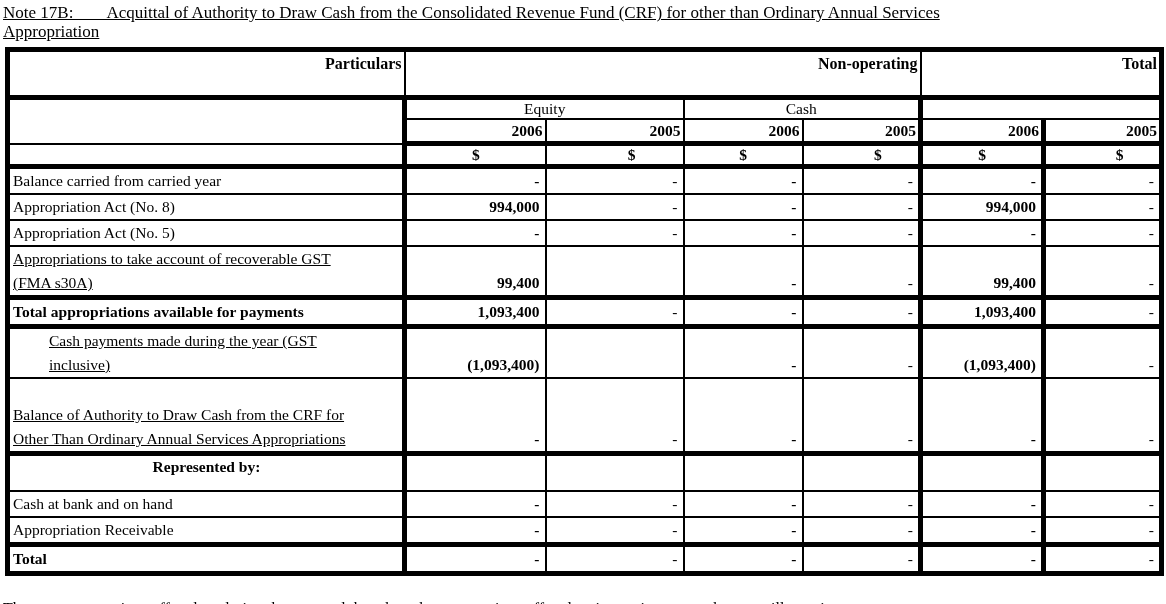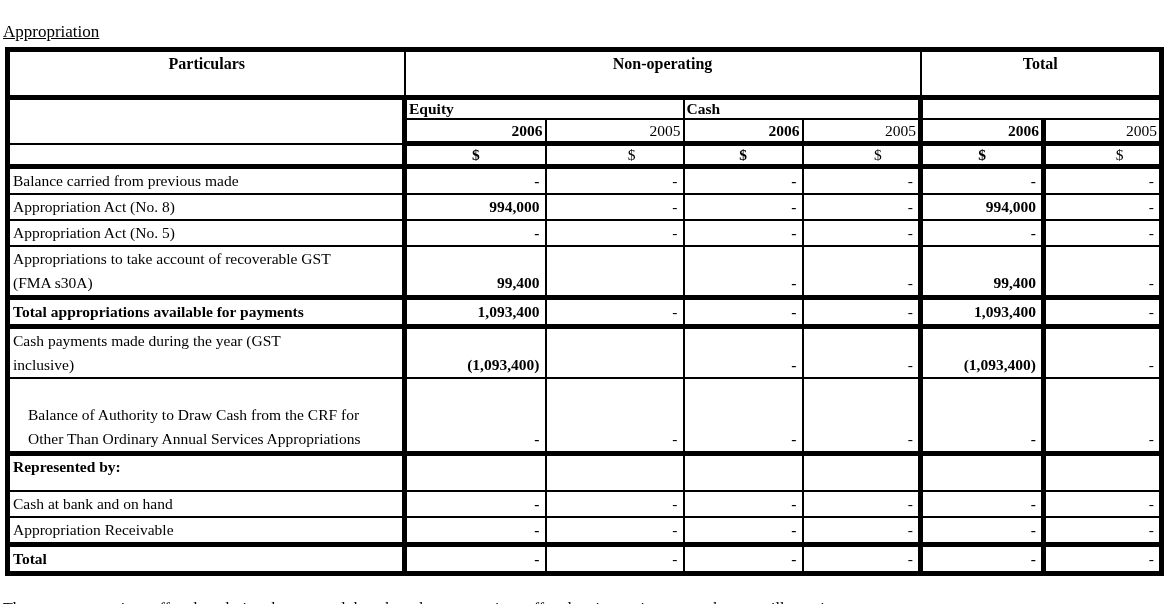--- a/index.html
+++ b/index.html
@@ -14,48 +14,48 @@
 
   
   col.w-part{width:397px;} col.w-e06{width:141px;} col.w-e05{width:138px;}
   col.w-l06{width:119px;} col.w-l05{width:118px;} col.w-t06{width:123px;} col.w-t05{width:118px;}
 
   .thickR{border-right-width:5px;}
   .thickB{border-bottom-width:5px;}
   .thickT{border-top-width:5px;}
 
   
-  tr.hA td{height:40px;vertical-align:top;text-align:center;font-weight:bold;padding-top:3px;font-size:16px;}
-  tr.hB1 td{height:18px;text-align:left;font-weight:bold;}
+  tr.hA td{height:40px;vertical-align:top;text-align:right;font-weight:bold;padding-top:3px;font-size:16px;}
+  tr.hB1 td{height:18px;text-align:center;font-weight:normal;}
   tr.hB2 td{height:21px;text-align:right;}
   tr.hC td{height:16px;text-align:center;}
   .yb{font-weight:bold;}    
-  .yn{font-weight:normal;padding-left:36px;}
+  .yn{font-weight:bold;padding-left:36px;}
 
   
   td.lab{text-align:left;padding-left:3px;vertical-align:bottom;line-height:24px;}
   td.val{text-align:right;padding-right:5px;vertical-align:bottom;line-height:24px;}
   td.v06{font-weight:bold;}
   tr.h1 td{height:22px;}
   tr.h2 td{height:46px;}
   tr.h3 td{height:72px;}
-  tr.hrep td{height:34px;}
+  tr.hrep td{height:34px;text-align:center;}
   tr.hrep td.lab{vertical-align:top;line-height:22px;}
   .blbl{font-weight:bold;}
-  .wrap{display:inline-block;}
+  .wrap{display:inline-block;text-decoration:underline;}
   .w-gst{max-width:352px;}
-  .w-cash{max-width:310px;}
-  .w-bal{max-width:338px;margin-left:15px;}
+  .w-cash{max-width:310px;margin-left:36px;}
+  .w-bal{max-width:338px;}
 
   .footer{margin:24px 0 0 3px;font-size:16px;}
 </style>
 </head>
 <body>
 
-<div class="title"><br><span>Appropriation</span></div>
+<div class="title"><span>Note 17B:        Acquittal of Authority to Draw Cash from the Consolidated Revenue Fund (CRF) for other than Ordinary Annual Services</span><br><span>Appropriation</span></div>
 
 <table>
   <colgroup>
     <col class="w-part">
       <col class="w-e06">
       <col class="w-e05">
     <col class="w-l06">
       <col class="w-l05">
       <col class="w-t06">
       <col class="w-t05">
@@ -88,21 +88,21 @@
     <td class="thickB thickR"></td>
     <td class="thickB yb">$</td>
     <td class="thickB yn">$</td>
     <td class="thickB yb">$</td>
     <td class="thickB yn thickR">$</td>
     <td class="thickB yb thickR">$</td>
     <td class="thickB yn">$</td>
   </tr>
 
   <tr class="h1">
-    <td class="lab thickR">Balance carried from previous made</td>
+    <td class="lab thickR">Balance carried from carried year</td>
     <td class="val v06">-</td>
     <td class="val">-</td>
     <td class="val v06">-</td>
     <td class="val thickR">-</td>
     <td class="val v06 thickR">-</td>
     <td class="val">-</td>
   </tr>
 
   <tr class="h1">
     <td class="lab thickR">Appropriation Act (No. 8)</td>

